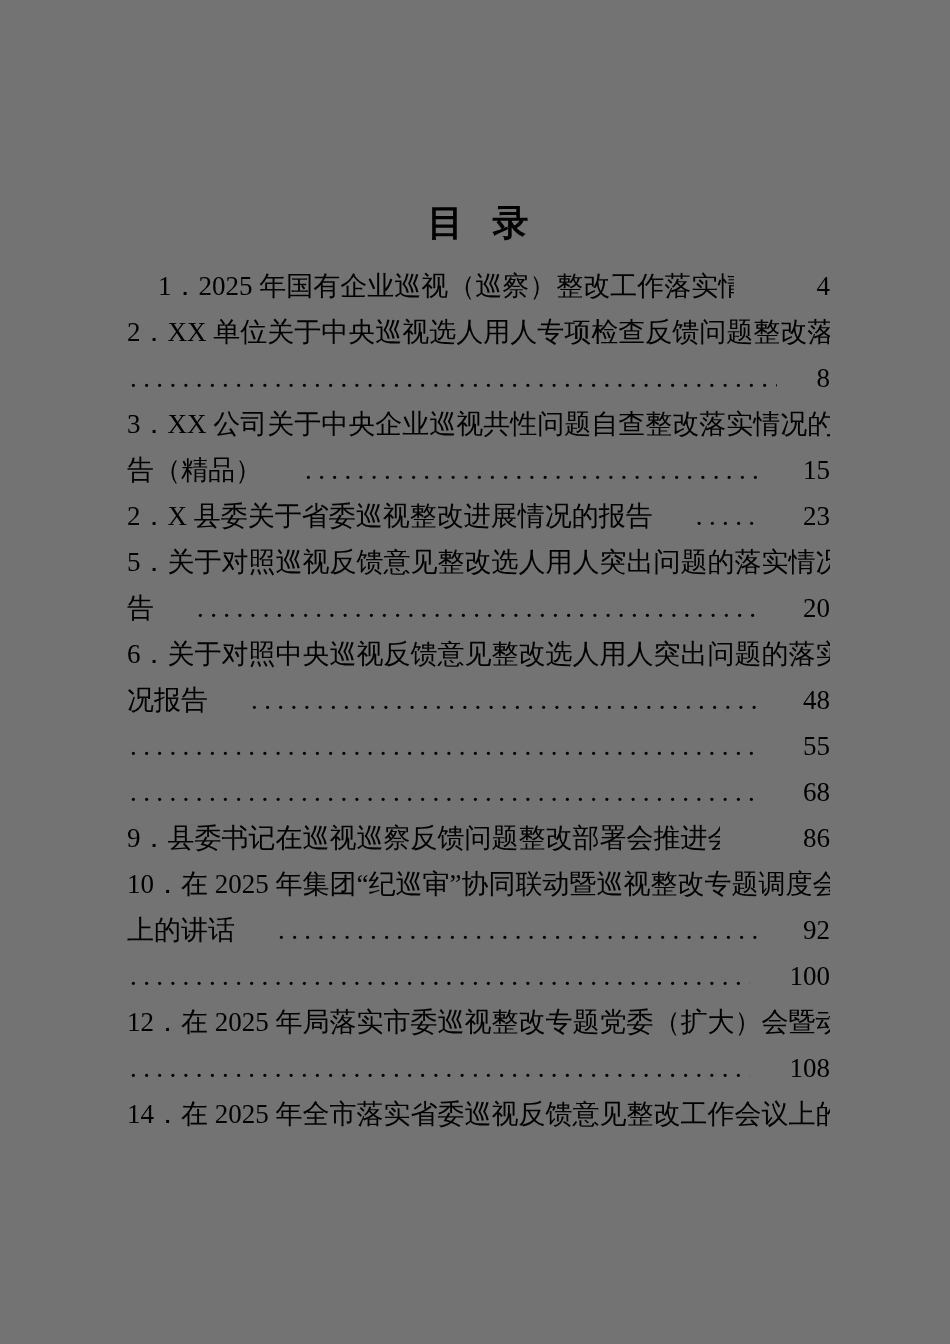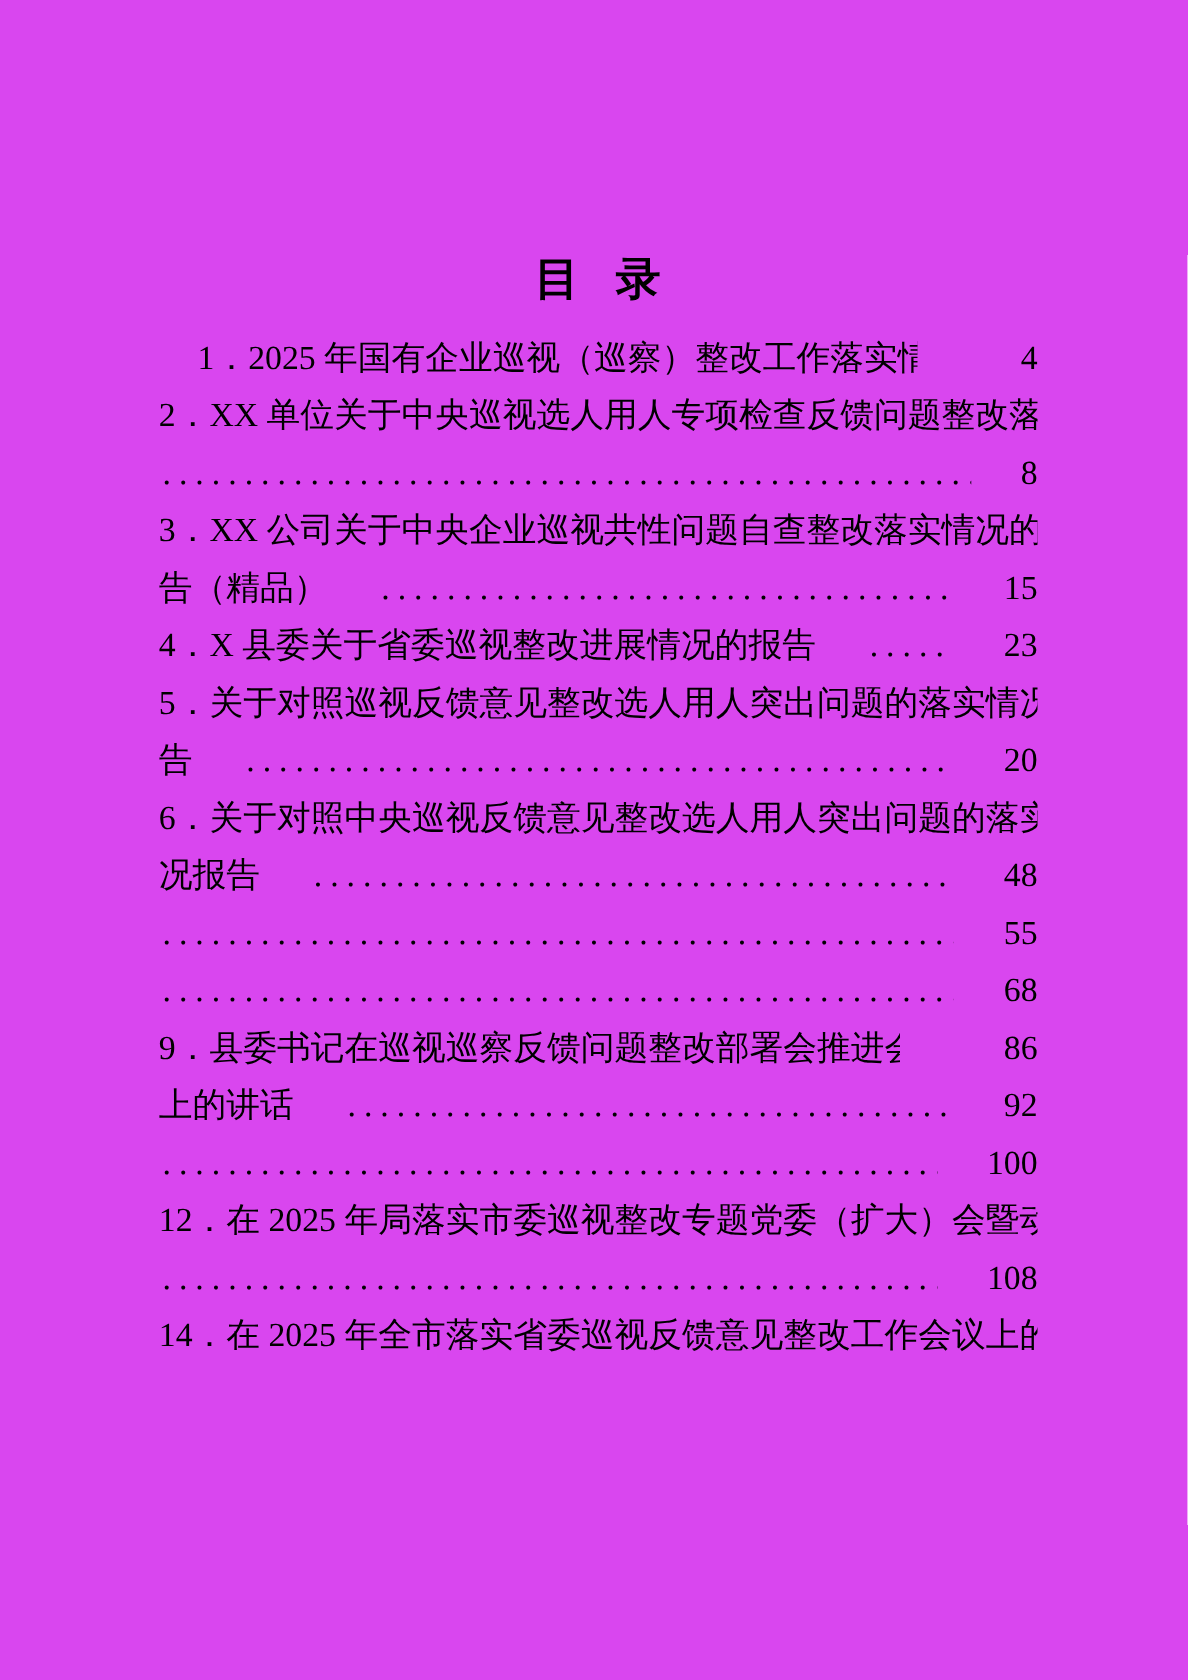--- a/index.html
+++ b/index.html
@@ -1,20 +1,20 @@
 <!DOCTYPE html>
 <html><head>
 <meta charset="utf-8">
 <style>
   html, body { margin: 0; padding: 0; background: #ffffff; }
   .page {
     position: relative;
     width: 950px;
     height: 1344px;
-    background: #d946ef;
+    background: #737373;
     color: #000000;
     font-family: "Liberation Serif", "DejaVu Serif", serif;
     overflow: hidden;
   }
   .content {
     position: absolute;
     left: 127px;
     top: 197px;
     width: 703px;
   }
@@ -80,21 +80,21 @@
         <div class="entry">
           <div class="line line-full">3．XX 公司关于中央企业巡视共性问题自查整改落实情况的报</div>
           <div class="line line-last">
             <span class="lt">告（精品）</span>
             <span class="dots">......................................................................................................................................................</span>
             <span class="pg">15</span>
           </div>
         </div>
         <div class="entry">
           <div class="line line-last">
-            <span class="lt">4．X 县委关于省委巡视整改进展情况的报告</span>
+            <span class="lt">2．X 县委关于省委巡视整改进展情况的报告</span>
             <span class="dots">......................................................................................................................................................</span>
             <span class="pg">23</span>
           </div>
         </div>
         <div class="entry">
           <div class="line line-full">5．关于对照巡视反馈意见整改选人用人突出问题的落实情况报</div>
           <div class="line line-last">
             <span class="lt">告</span>
             <span class="dots">......................................................................................................................................................</span>
             <span class="pg">20</span>
@@ -121,20 +121,21 @@
           </div>
         </div>
         <div class="entry">
           <div class="line line-last">
             <span class="lt">9．县委书记在巡视巡察反馈问题整改部署会推进会上的讲话</span>
             <span class="dots">......................................................................................................................................................</span>
             <span class="pg">86</span>
           </div>
         </div>
         <div class="entry">
+          <div class="line line-full">10．在 2025 年集团“纪巡审”协同联动暨巡视整改专题调度会</div>
           <div class="line line-last">
             <span class="lt">上的讲话</span>
             <span class="dots">......................................................................................................................................................</span>
             <span class="pg">92</span>
           </div>
         </div>
         <div class="entry">
           <div class="line line-last">
             <span class="dots">......................................................................................................................................................</span>
             <span class="pg">100</span>

